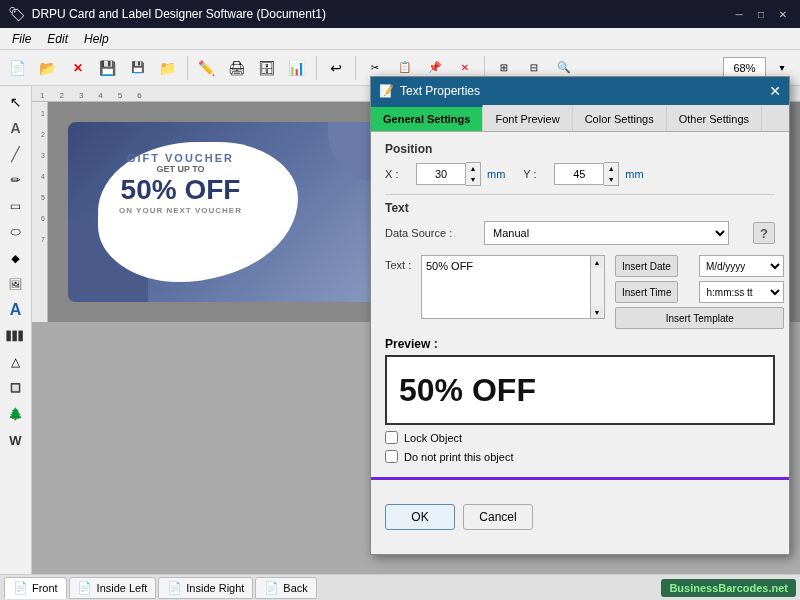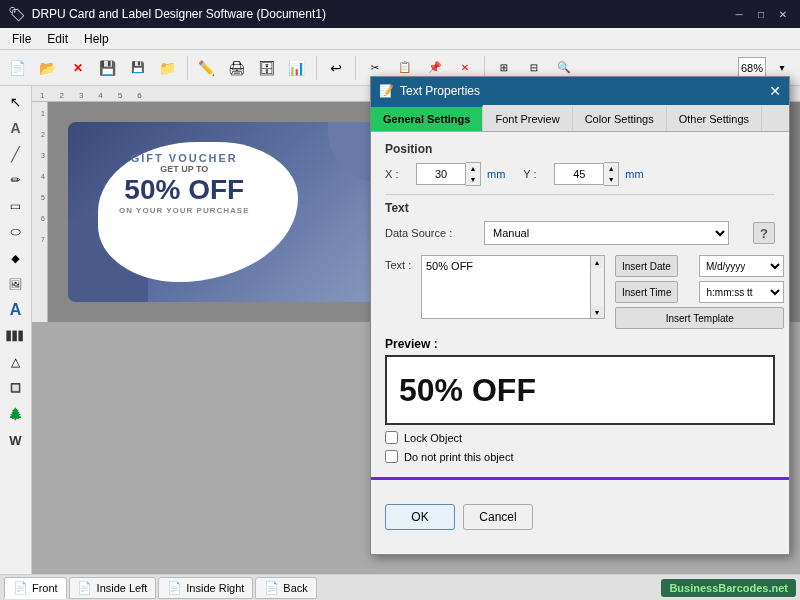--- a/index.html
+++ b/index.html
@@ -6,21 +6,21 @@
     body { font-family: 'Segoe UI', Arial, sans-serif; font-size: 12px; background: #f0f0f0; width: 800px; height: 600px; overflow: hidden; }
 
     
     #titlebar { background: #1a1a2e; color: white; height: 28px; display: flex; align-items: center; justify-content: space-between; padding: 0 8px; font-size: 12px; }
     #titlebar .title-left { display: flex; align-items: center; gap: 6px; }
     #titlebar .title-controls { display: flex; gap: 4px; }
     #titlebar .title-controls span { width: 18px; height: 18px; display: flex; align-items: center; justify-content: center; cursor: pointer; font-size: 10px; color: #ccc; }
 
     
     #menubar { background: #f0f0f0; height: 22px; display: flex; align-items: center; padding: 0 4px; border-bottom: 1px solid #ccc; }
-    #menubar span { padding: 2px 8px; cursor: pointer; font-size: 12px; }
+    #menubar span { padding: 2px 8px; cursor: pointer; font-size: 12px; font-style: italic; }
 
     
     #toolbar { background: #f0f0f0; height: 36px; display: flex; align-items: center; padding: 0 4px; border-bottom: 1px solid #ccc; gap: 2px; }
     .tb-btn { width: 28px; height: 28px; border: 1px solid transparent; border-radius: 2px; display: flex; align-items: center; justify-content: center; cursor: pointer; font-size: 14px; }
     .tb-separator { width: 1px; height: 24px; background: #ccc; margin: 0 3px; }
     .zoom-box { display: flex; align-items: center; margin-left: auto; gap: 2px; font-size: 12px; }
     .zoom-box input { width: 40px; height: 22px; text-align: center; border: 1px solid #aaa; }
 
     
     #main { display: flex; height: calc(600px - 28px - 22px - 36px - 26px); }
@@ -149,21 +149,21 @@
   <div class="tb-separator"></div>
   <div class="tb-btn" style="font-size:10px;">✂</div>
   <div class="tb-btn" style="font-size:11px;">📋</div>
   <div class="tb-btn" style="font-size:11px;">📌</div>
   <div class="tb-btn" style="font-size:10px; color:red;">✕</div>
   <div class="tb-separator"></div>
   <div class="tb-btn" style="font-size:10px;">⊞</div>
   <div class="tb-btn" style="font-size:10px;">⊟</div>
   <div class="tb-btn" style="font-size:11px;">🔍</div>
   <div class="zoom-box">
-    <input type="text" style="width: 28px; height: 22px; text-align: center; border: 1px solid rgb(170, 170, 170); font-size: 11px;" value="68%">
+    <input type="text" style="width: 43px; height: 22px; text-align: center; border: 1px solid rgb(170, 170, 170); font-size: 11px;" value="68%">
     <div class="tb-btn" style="font-size:10px;">▾</div>
   </div>
 </div>
 
 <div id="main">
 
   <div id="toolbox">
     <div class="tool-btn" style="font-size:14px;">↖</div>
     <div class="tool-btn" style="font-size:14px; font-weight:bold; color:#555;">A</div>
     <div class="tool-btn" style="font-size:14px; color:#555;">╱</div>
@@ -205,21 +205,21 @@
 
           <div class="card-shape-left"></div>
           <div class="card-shape-right"></div>
 
           <div class="card-blob"></div>
 
           <div class="card-text">
             <div class="card-gift">GIFT VOUCHER</div>
             <div class="card-getup">GET UP TO</div>
             <div class="card-50">50% OFF</div>
-            <div class="card-off-text">ON YOUR YOUR PURCHASE</div>
+            <div class="card-off-text">ON YOUR NEXT VOUCHER</div>
           </div>
         </div>
       </div>
     </div>
   </div>
 </div>
 
 <div id="bottom-tabs">
   <div class="tab-btn active">
     <span class="tab-icon">📄</span>

